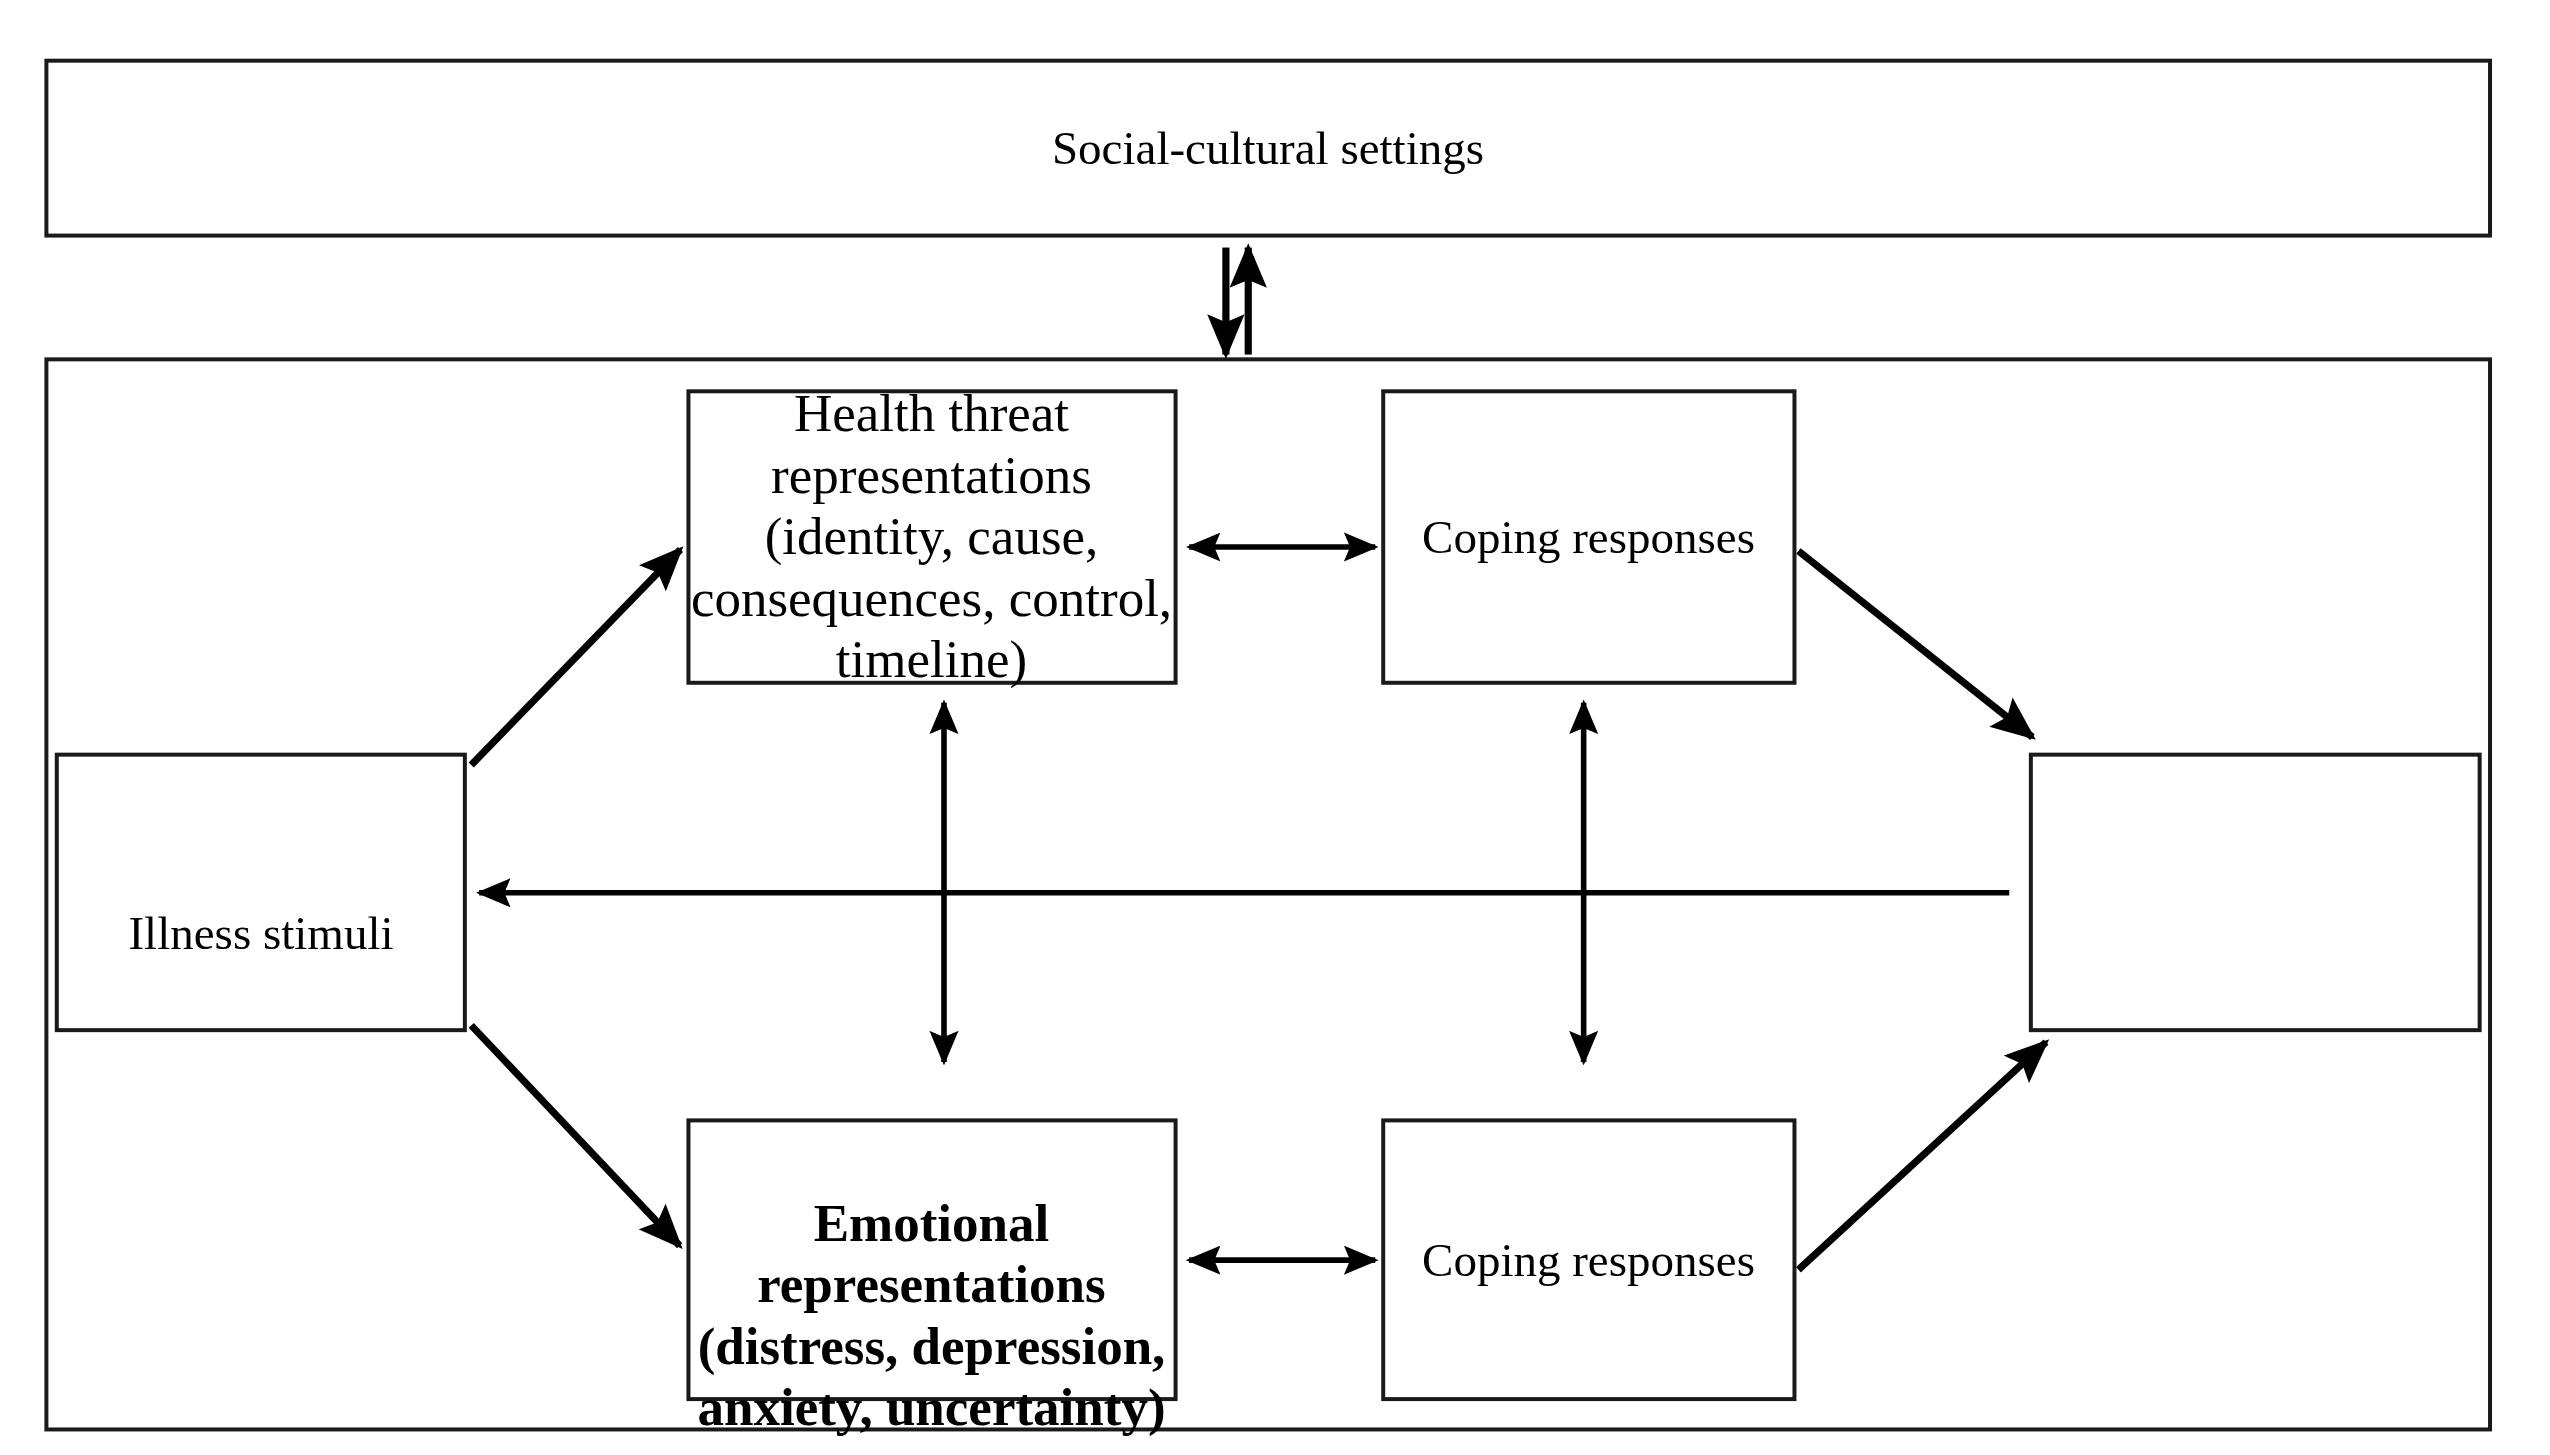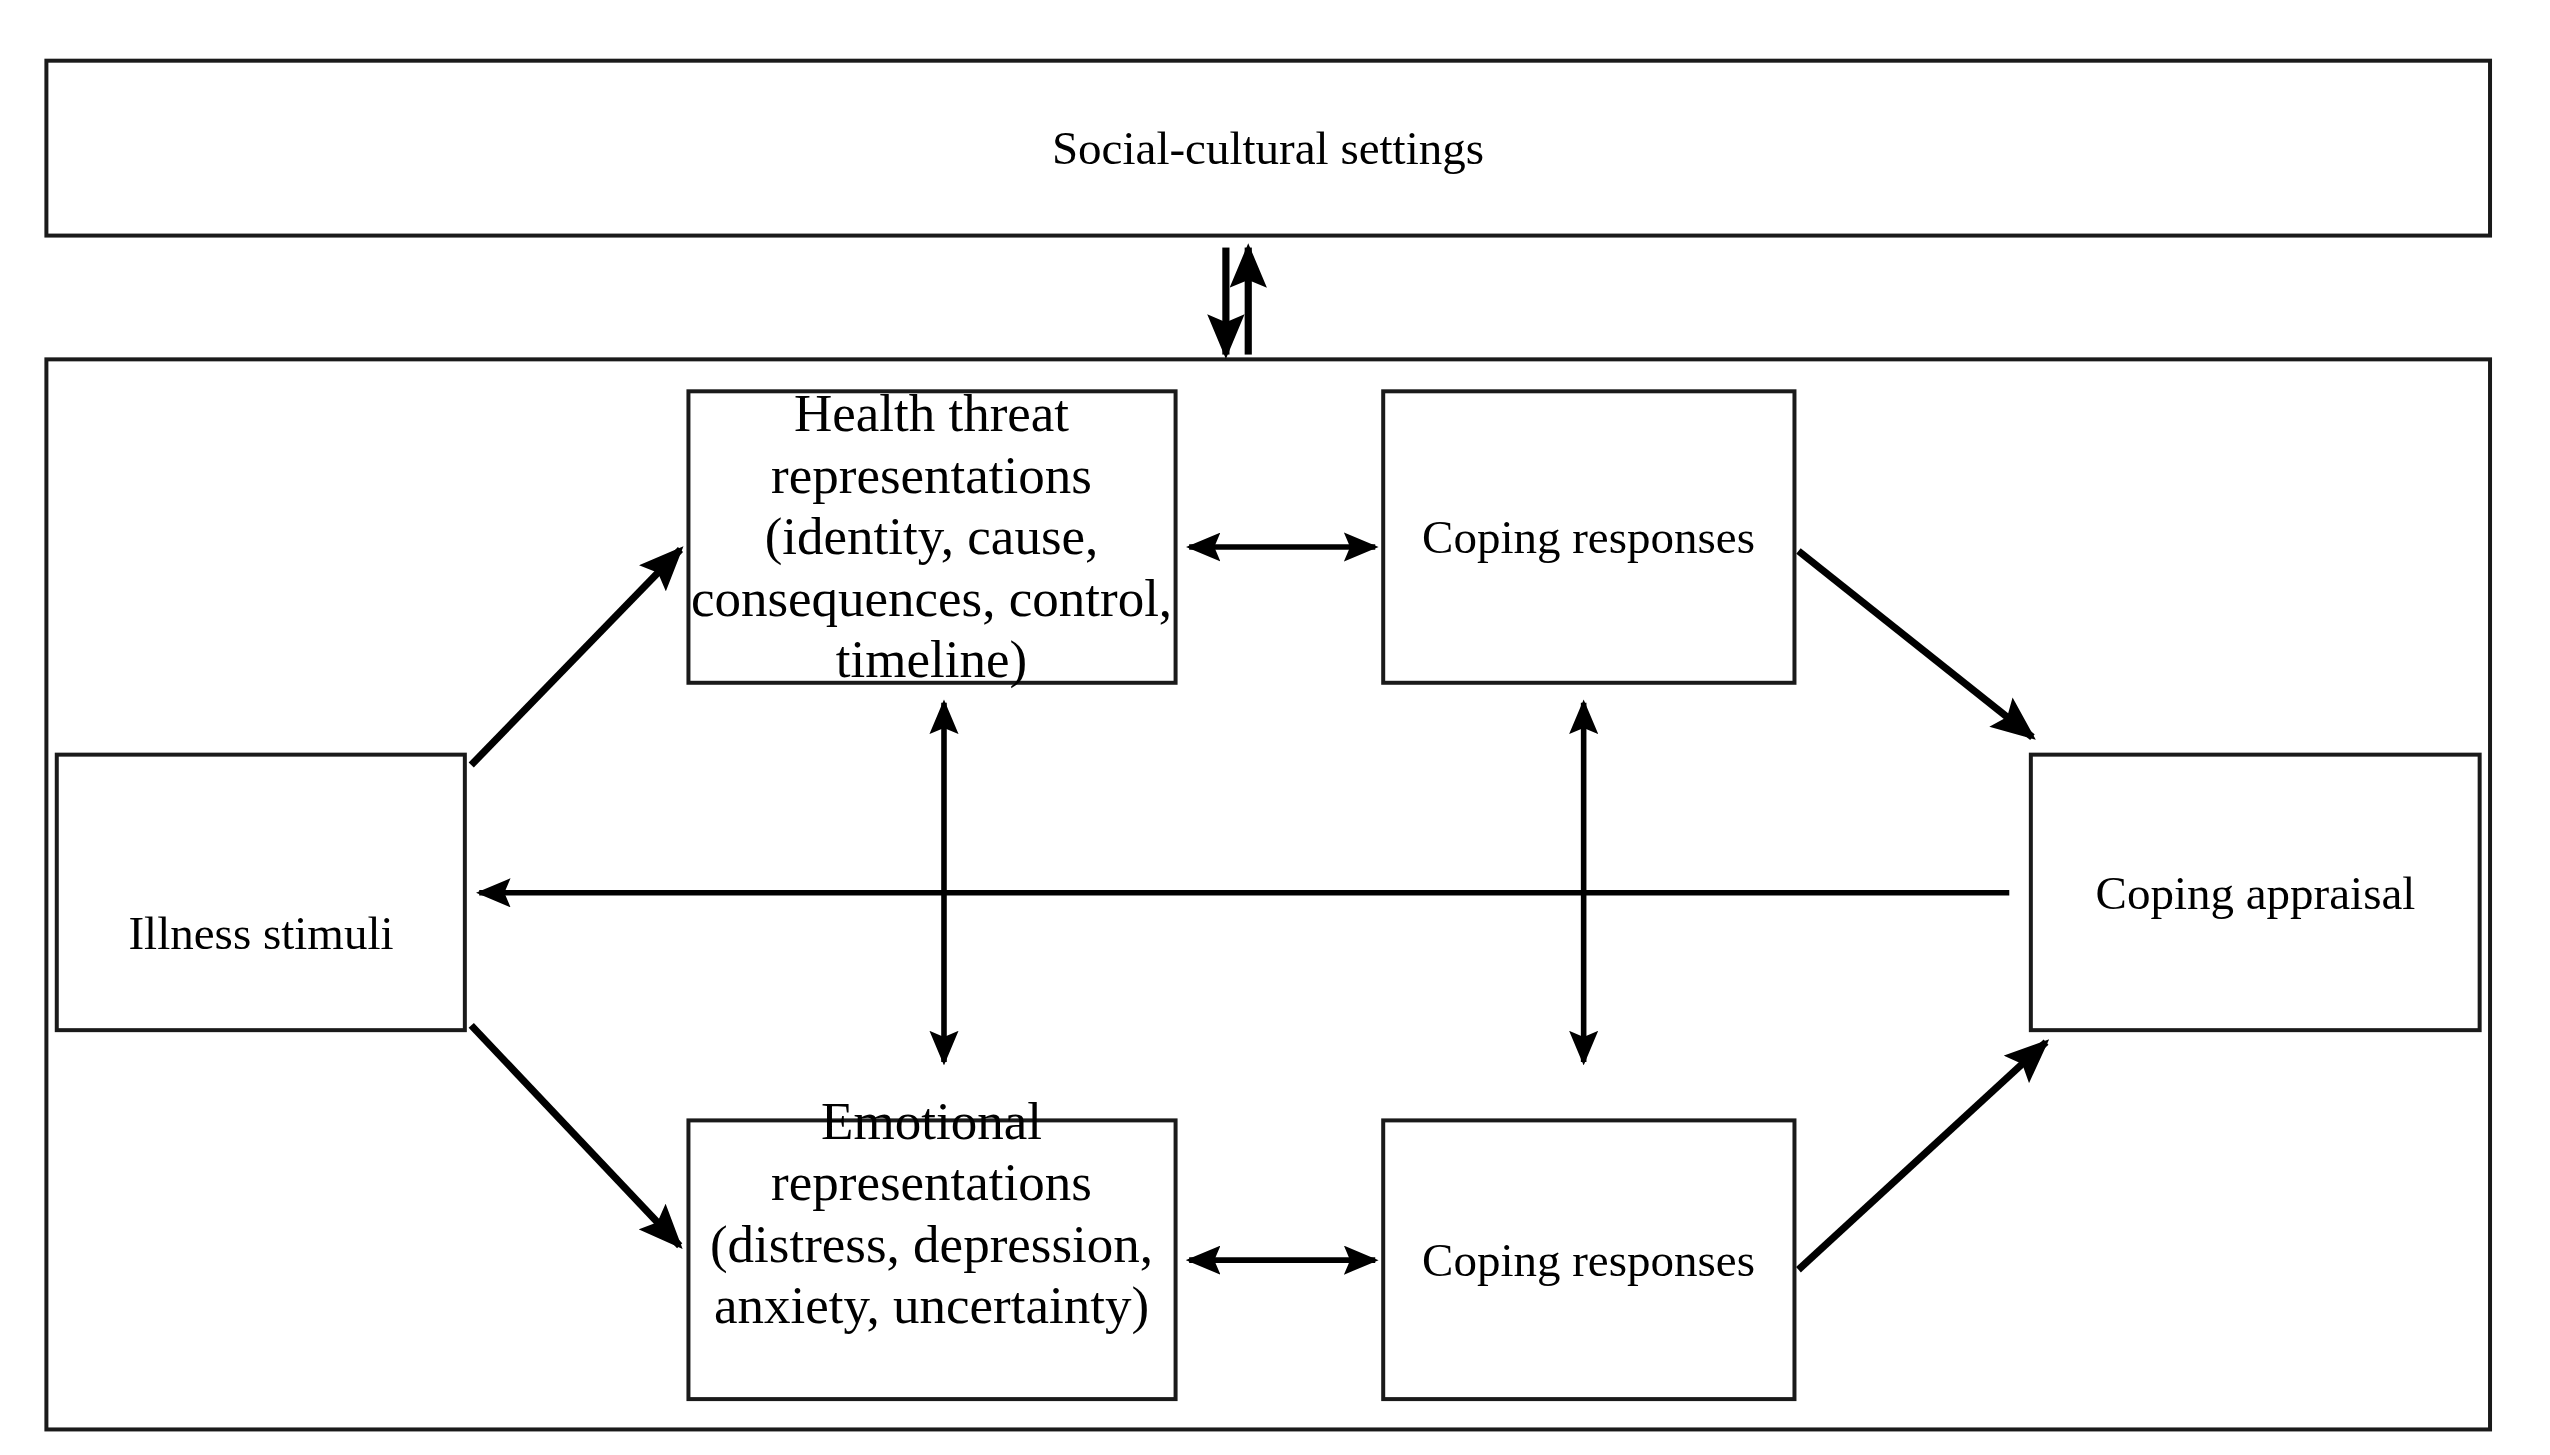--- a/index.html
+++ b/index.html
@@ -112,25 +112,24 @@
   <div class="node-label label-lg" style="left:46px; top:61px; width:2444px; height:175px;">Social-cultural settings</div>
 
   <div class="node-label label-md" style="left:688px; top:391px; width:487px; height:292px;">Health threat
 representations
 (identity, cause,
 consequences, control,
 timeline)</div>
 
   <div class="node-label label-lg" style="left:1383px; top:391px; width:411px; height:292px;">Coping responses</div>
 
-  <div class="node-label label-md" style="left:688px; top:1074px; width:487px; height:279px;">Emotional
+  <div class="node-label label-md" style="left:688px; top:1176px; width:487px; height:279px;font-weight:bold;">Emotional
 representations
 (distress, depression,
 anxiety, uncertainty)</div>
 
   <div class="node-label label-lg" style="left:1383px; top:1121px; width:411px; height:279px;">Coping responses</div>
 
   <div class="node-label label-lg" style="left:57px; top:795px; width:408px; height:276px;">Illness stimuli</div>
 
-  <div class="node-label label-lg" style="left:2031px; top:755px; width:449px; height:276px;">Coping appraisal</div>
 
 </div>
 
 
 </body></html>

